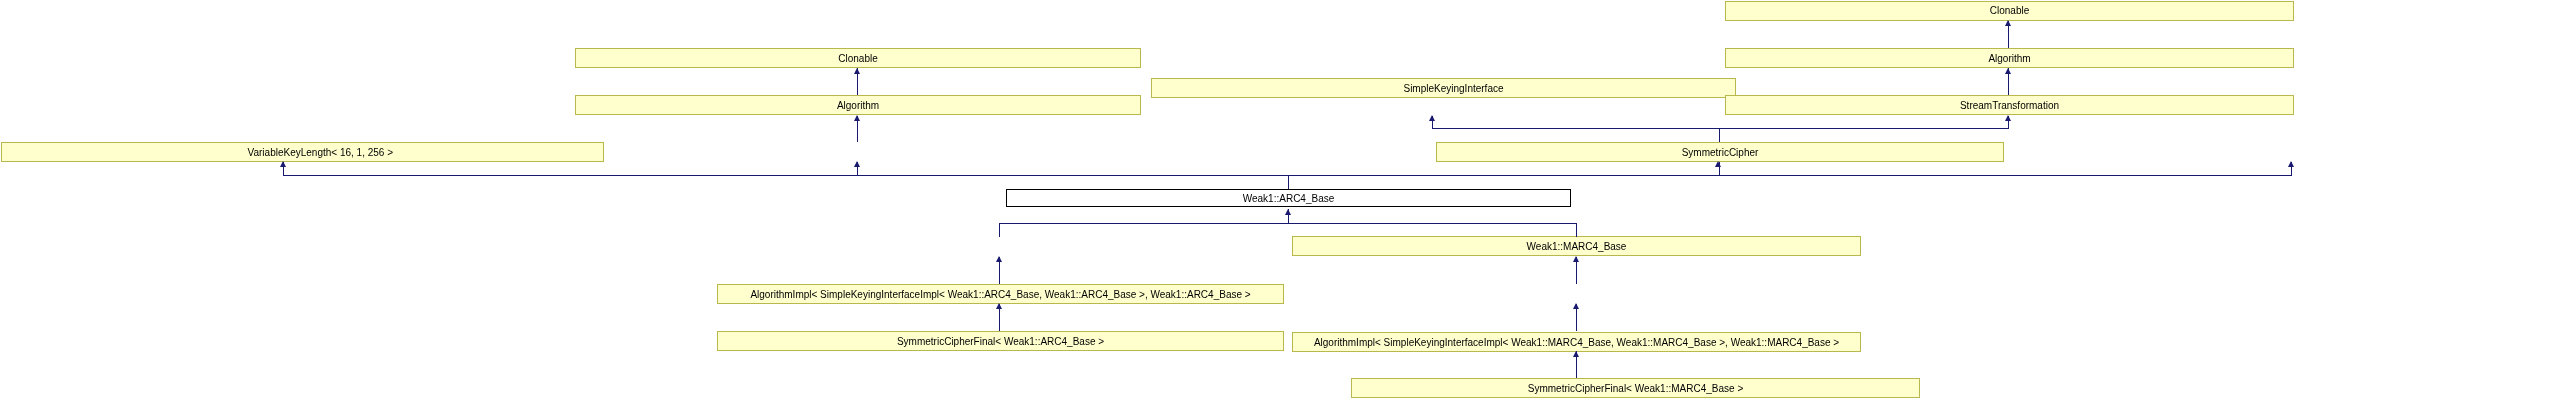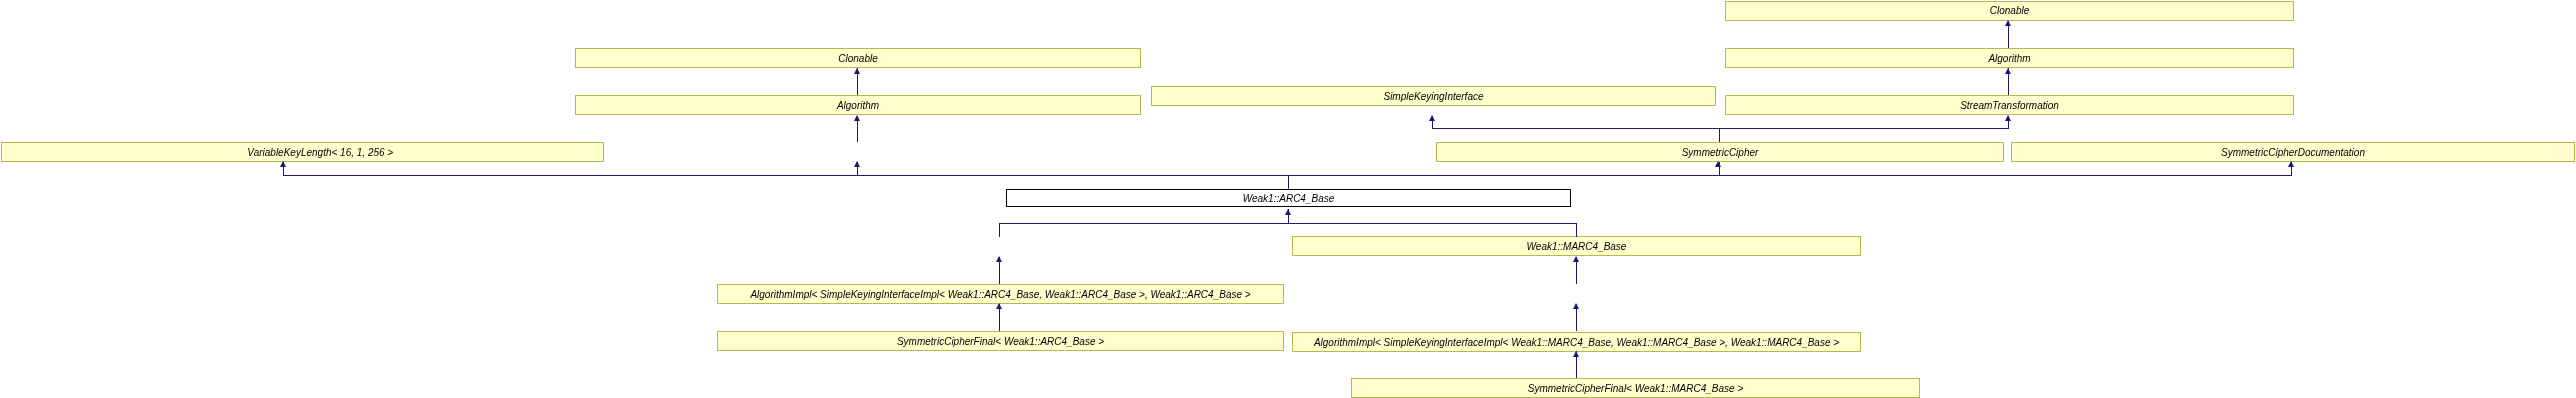--- a/index.html
+++ b/index.html
@@ -17,21 +17,20 @@
     background:#ffffce;
     border:0.8px solid #b8b84e;
     color:#000000;
     font-size:10px;
     display:flex;
     align-items:center;
     justify-content:center;
     white-space:nowrap;
     box-sizing:content-box;
     cursor:pointer;
-    font-style:italic;
   }
   .node.focus{
     background:#ffffff;
     border:1.7px solid #000000;
     height:16px;
     cursor:default;
   }
   .v{position:absolute;width:0.8px;background:#191970;}
   .h{position:absolute;height:0.8px;background:#191970;}
   .ah{
@@ -45,26 +44,25 @@
 <body>
 
 <div class="diagram">
 
   <div class="node" style="left:1725px;top:0.8px;width:567px;">Clonable</div>
 
   <div class="node" style="left:575px;top:48px;width:564px;">Clonable</div>
   <div class="node" style="left:1725px;top:48px;width:567px;">Algorithm</div>
 
   <div class="node" style="left:575px;top:95px;width:564px;">Algorithm</div>
-  <div class="node" style="left:1151px;top:86px;width:563px;">SimpleKeyingInterface</div>
+  <div class="node" style="left:1151px;top:78px;width:563px;padding-left:20px;">SimpleKeyingInterface</div>
   <div class="node" style="left:1725px;top:95px;width:567px;">StreamTransformation</div>
 
   <div class="node" style="left:0.8px;top:142px;width:565px;padding-left:36px;">VariableKeyLength&lt; 16, 1, 256 &gt;</div>
   <div class="node" style="left:1436px;top:142px;width:566px;">SymmetricCipher</div>
-  <div class="node" style="left:2011px;top:142px;width:562px;">SymmetricCipherDocumentation</div>
 
   <div class="node focus" style="left:1006px;top:189px;width:563px;">Weak1::ARC4_Base</div>
 
   <div class="node" style="left:1292px;top:236px;width:567px;">Weak1::MARC4_Base</div>
 
   <div class="node" style="left:717px;top:284px;width:565px;">AlgorithmImpl&lt; SimpleKeyingInterfaceImpl&lt; Weak1::ARC4_Base, Weak1::ARC4_Base &gt;, Weak1::ARC4_Base &gt;</div>
 
   <div class="node" style="left:717px;top:331px;width:565px;">SymmetricCipherFinal&lt; Weak1::ARC4_Base &gt;</div>
   <div class="node" style="left:1292px;top:332px;width:567px;">AlgorithmImpl&lt; SimpleKeyingInterfaceImpl&lt; Weak1::MARC4_Base, Weak1::MARC4_Base &gt;, Weak1::MARC4_Base &gt;</div>
 

